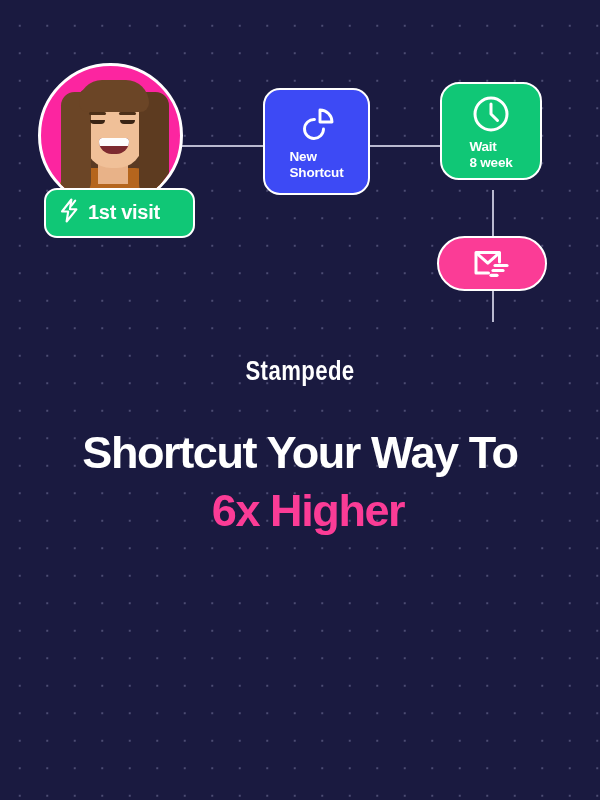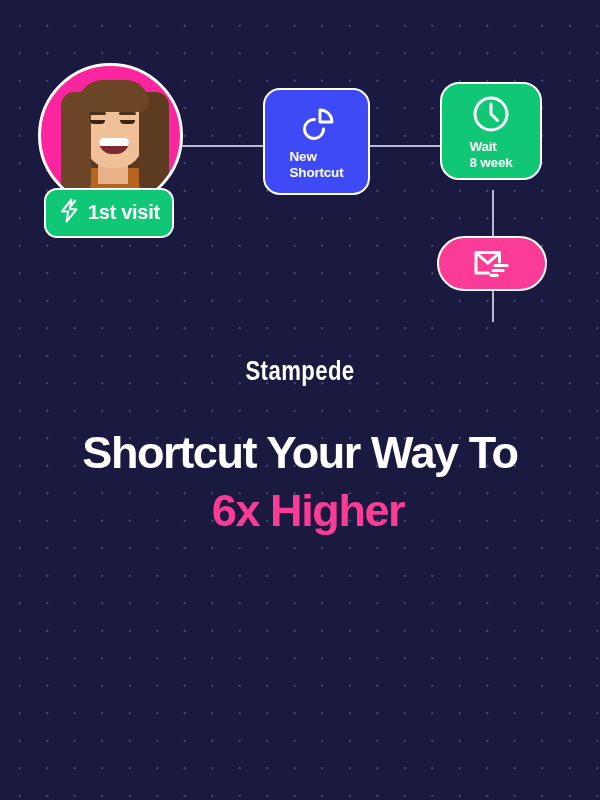--- a/index.html
+++ b/index.html
@@ -49,21 +49,21 @@
     background:#4d3018; border-radius:3px; }
   .brow.l{ left:48px; } .brow.r{ left:78px; }
   .mouth{ position:absolute; left:58px; top:72px; width:30px; height:16px;
     background:#7d2a2f; border-radius:4px 4px 14px 14px; overflow:hidden; }
   .teeth{ position:absolute; left:0; top:0; width:30px; height:8px; background:#fdfdfd; }
 
   #badge-first-visit{
     position:absolute; left:44px; top:188px;
     display:flex; align-items:center; gap:8px;
     background:#10C776; border:2.5px solid #ffffff;
-    border-radius:13px; padding:8px 12px 9px 13px;
+    border-radius:13px; padding:8px 33px 9px 13px;
   }
   #badge-first-visit .lbl{
     color:#fff; font-size:20px; font-weight:bold; letter-spacing:-0.3px;
     white-space:nowrap;
   }
 
   .node{
     position:absolute;
     border:2.5px solid #ffffff;
     display:flex; flex-direction:column;

